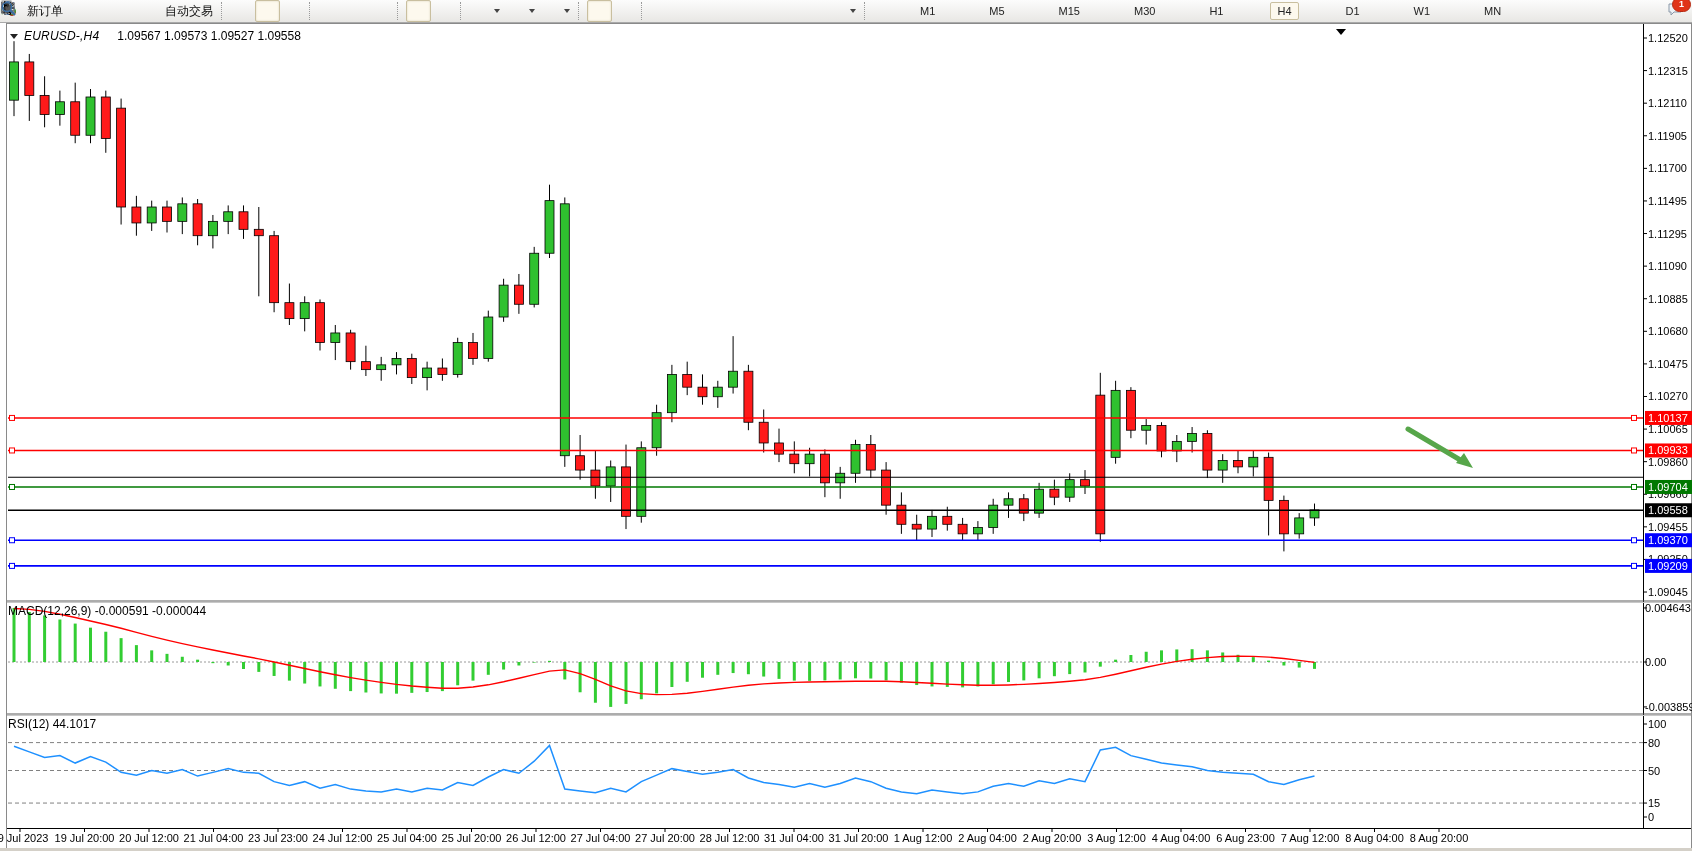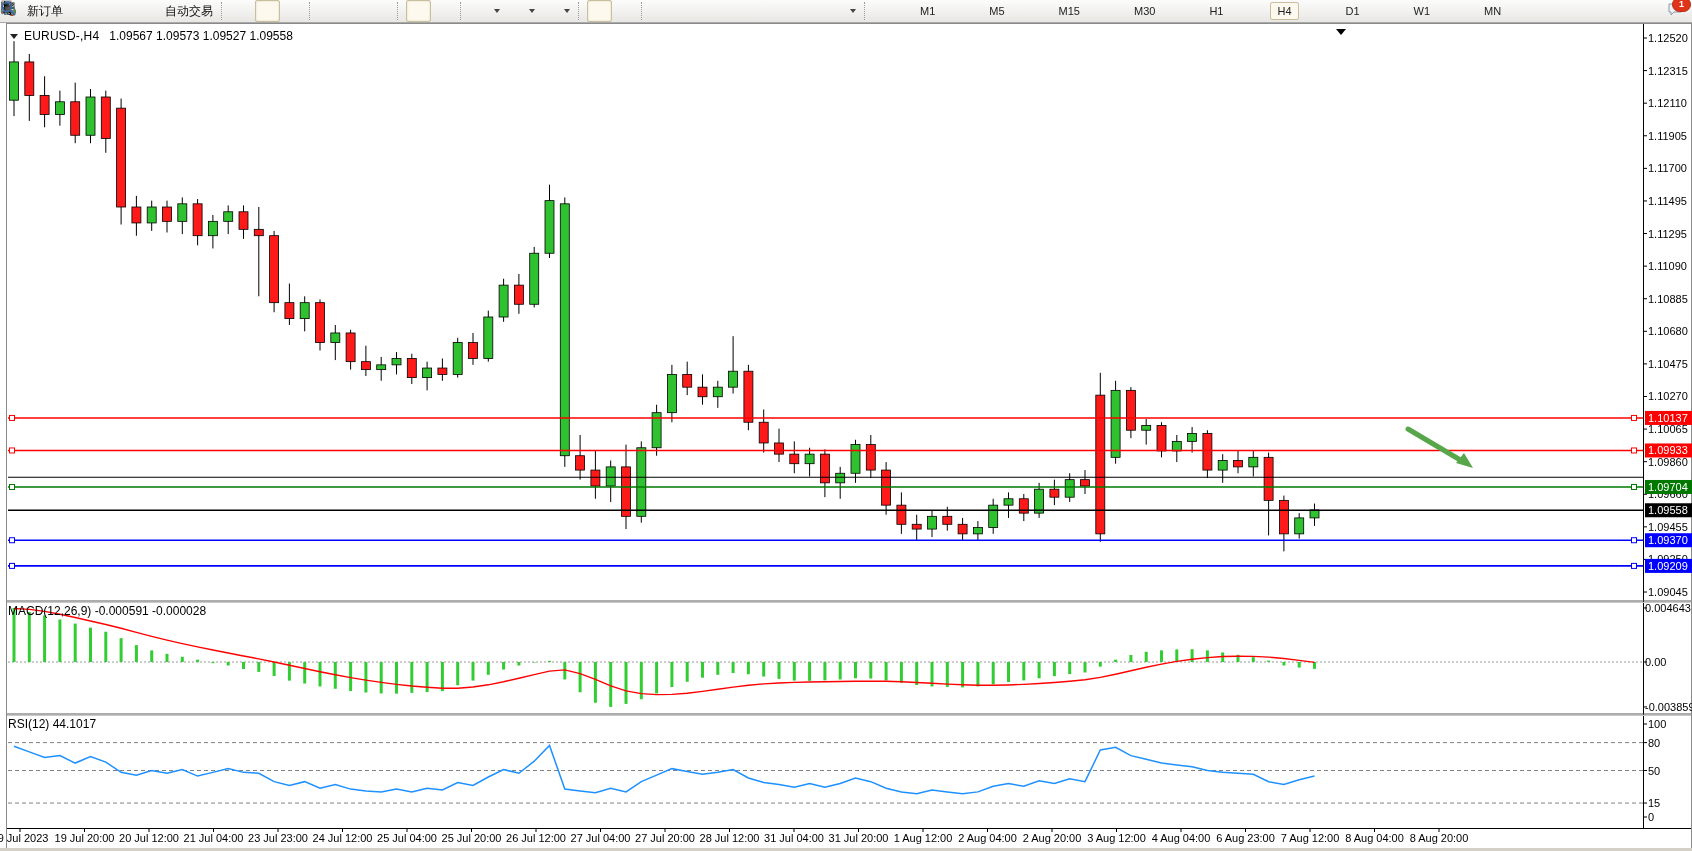--- a/index.html
+++ b/index.html
@@ -23,21 +23,21 @@
   .badge{position:absolute;top:-4px;right:-7px;min-width:13px;height:13px;border-radius:8px;
     background:#e03418;color:#fff;font-size:9px;font-weight:bold;display:flex;align-items:center;
     justify-content:center;padding:0 2px;border:1px solid #b52a12;}
   
   .chart-area{position:absolute;left:0;top:23px;width:1692px;height:828px;}
   svg{position:absolute;left:0;top:0;}
   .chart-title{position:absolute;left:10px;top:6px;font-size:12px;color:#000;display:flex;
     align-items:center;gap:6px;z-index:5;}
   .dd-tri{width:0;height:0;border-left:4px solid transparent;border-right:4px solid transparent;
     border-top:5px solid #222;display:inline-block;}
-  .ohlc{margin-left:4px;}
+  .ohlc{margin-left:12px;}
   .ind-label{position:absolute;left:8px;font-size:12px;color:#000;z-index:5;}
   .shift-tri{position:absolute;left:1336px;top:6px;width:0;height:0;z-index:5;
     border-left:5px solid transparent;border-right:5px solid transparent;border-top:6px solid #000;}
   .bottomstrip{position:absolute;left:0;top:848px;width:1692px;height:3px;background:#d4d0c8;}
 </style>
 </head>
 <body>
 
 <div class="toolbar">
   <div class="tbtn">
@@ -728,20 +728,20 @@
         <line x1="1310" y1="805.5" x2="1310" y2="809" stroke="#000"></line>
         <text x="1310" y="819" font-size="11" fill="#000" text-anchor="middle" font-family="Liberation Sans">7 Aug 12:00</text>
         <line x1="1374.5" y1="805.5" x2="1374.5" y2="809" stroke="#000"></line>
         <text x="1374.5" y="819" font-size="11" fill="#000" text-anchor="middle" font-family="Liberation Sans">8 Aug 04:00</text>
         <line x1="1439" y1="805.5" x2="1439" y2="809" stroke="#000"></line>
         <text x="1439" y="819" font-size="11" fill="#000" text-anchor="middle" font-family="Liberation Sans">8 Aug 20:00</text>
       </g>
     </svg>
   <div class="chart-title">
     <span class="dd-tri"></span>
-    <span style="letter-spacing:0.2px;">EURUSD-,H4</span>
+    <span style="letter-spacing:0.2px;font-style:italic;">EURUSD-,H4</span>
     <span class="ohlc">1.09567 1.09573 1.09527 1.09558</span>
   </div>
   <div class="shift-tri"></div>
-  <div class="ind-label" style="top:581px">MACD(12,26,9) -0.000591 -0.000028</div>
+  <div class="ind-label" style="top:581px">MACD(12,26,9) -0.000591 -0.000044</div>
   <div class="ind-label" style="top:694px">RSI(12) 44.1017</div>
 </div>
 <div class="bottomstrip"></div>
 
 </body></html>

